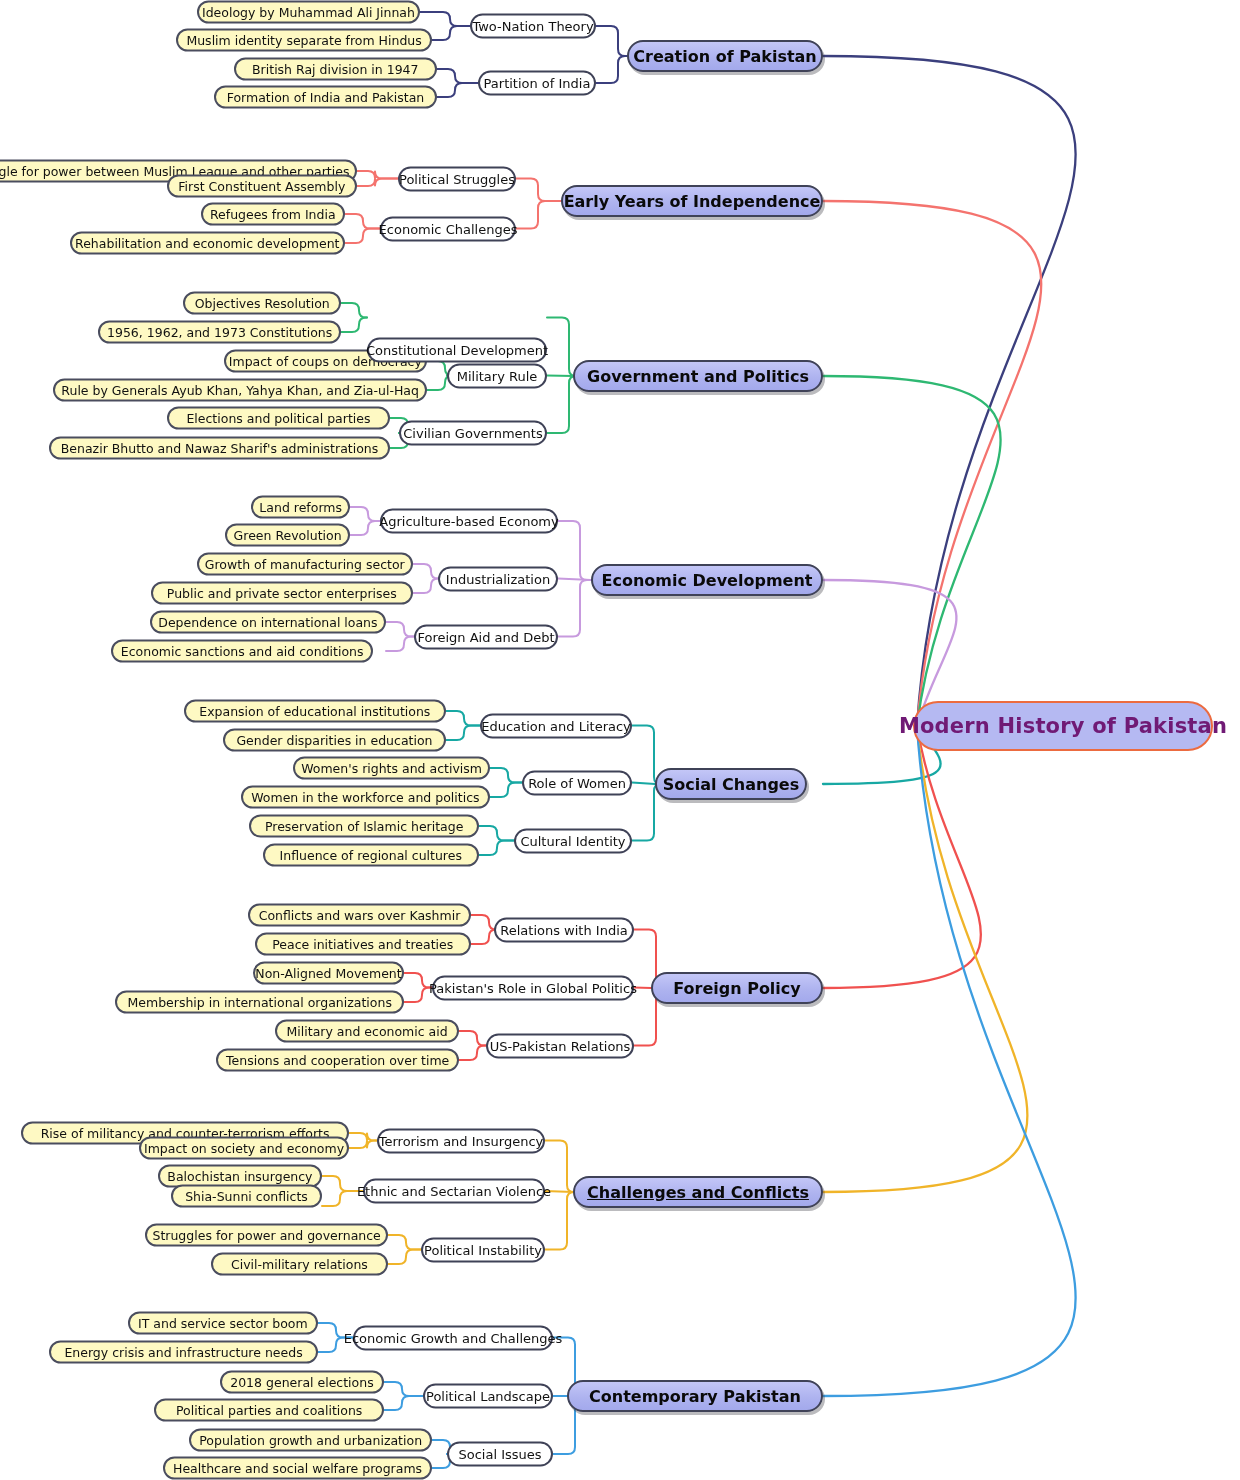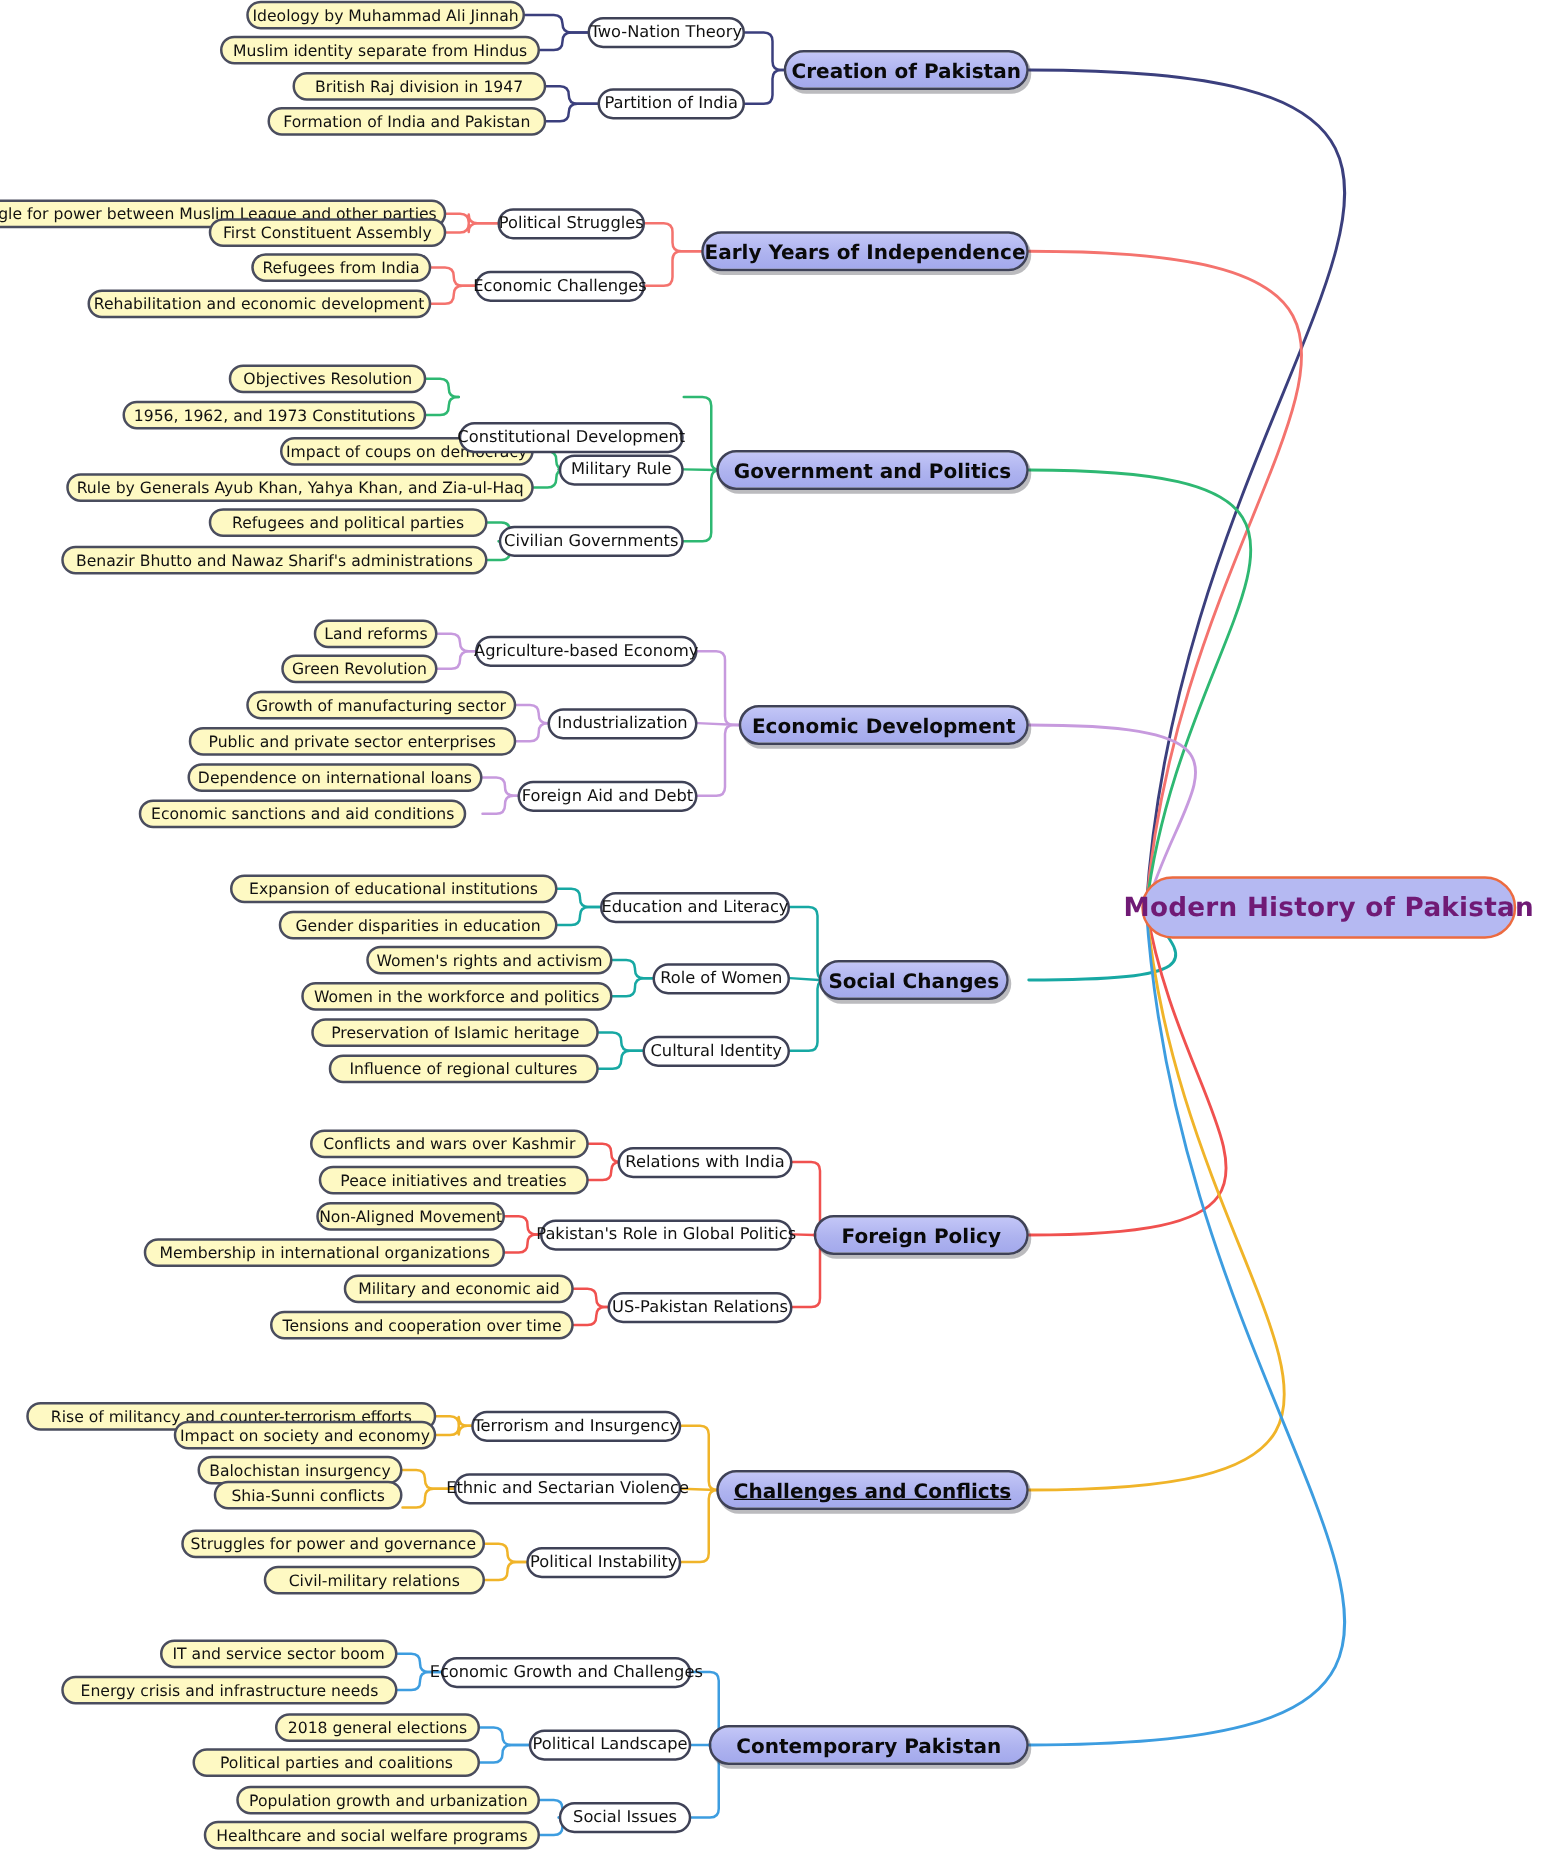--- a/index.html
+++ b/index.html
@@ -165,21 +165,21 @@
       <div class="node leaf" style="left: 200.55px; top: 214px; width: 144.45px;">Refugees from India</div>
       <div class="node leaf" style="left: 69.55px; top: 243px; width: 275.45px;">Rehabilitation and economic development</div>
       <div class="node topic" style="left: 573px; top: 376px; width: 250px;">Government and Politics</div>
       <div class="node sub" style="left: 367px; top: 317.5px; width: 180px; margin-top: 32px;">Constitutional Development</div>
       <div class="node leaf" style="left: 183.45px; top: 303px; width: 157.55px;">Objectives Resolution</div>
       <div class="node leaf" style="left: 98.3px; top: 332px; width: 242.7px;">1956, 1962, and 1973 Constitutions</div>
       <div class="node sub" style="left: 447px; top: 375.5px; width: 100px;">Military Rule</div>
       <div class="node leaf" style="left: 223.6px; top: 361px; width: 203.4px;">Impact of coups on democracy</div>
       <div class="node leaf" style="left: 53.3px; top: 390px; width: 373.7px;">Rule by Generals Ayub Khan, Yahya Khan, and Zia-ul-Haq</div>
       <div class="node sub" style="left: 399px; top: 433px; width: 148px;">Civilian Governments</div>
-      <div class="node leaf" style="left: 166.95px; top: 418px; width: 223.05px;">Refugees and political parties</div>
+      <div class="node leaf" style="left: 166.95px; top: 418px; width: 223.05px;">Elections and political parties</div>
       <div class="node leaf" style="left: 49.05px; top: 448px; width: 340.95px;">Benazir Bhutto and Nawaz Sharif's administrations</div>
       <div class="node topic" style="left: 591px; top: 580px; width: 232px;">Economic Development</div>
       <div class="node sub" style="left: 380px; top: 521px; width: 178px;">Agriculture-based Economy</div>
       <div class="node leaf" style="left: 251.4px; top: 507px; width: 98.6px;">Land reforms</div>
       <div class="node leaf" style="left: 225.2px; top: 535px; width: 124.8px;">Green Revolution</div>
       <div class="node sub" style="left: 438px; top: 578.5px; width: 120px;">Industrialization</div>
       <div class="node leaf" style="left: 196.5px; top: 564px; width: 216.5px;">Growth of manufacturing sector</div>
       <div class="node leaf" style="left: 150.65px; top: 593px; width: 262.35px;">Public and private sector enterprises</div>
       <div class="node sub" style="left: 414px; top: 636.5px; width: 144px;">Foreign Aid and Debt</div>
       <div class="node leaf" style="left: 149.85px; top: 622px; width: 236.15px;">Dependence on international loans</div>

